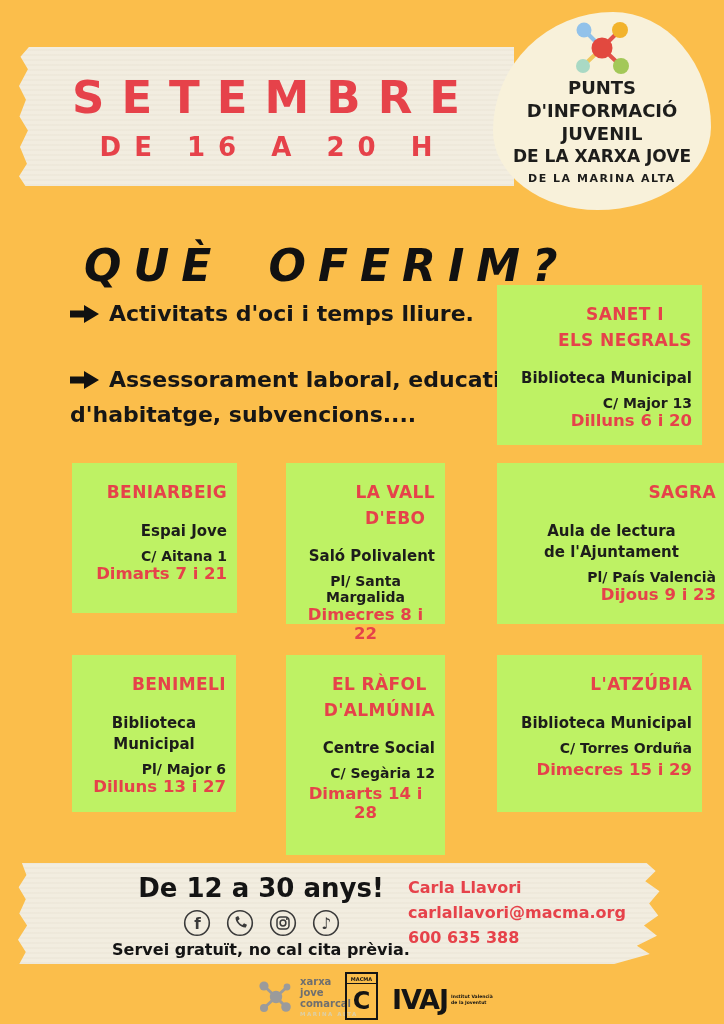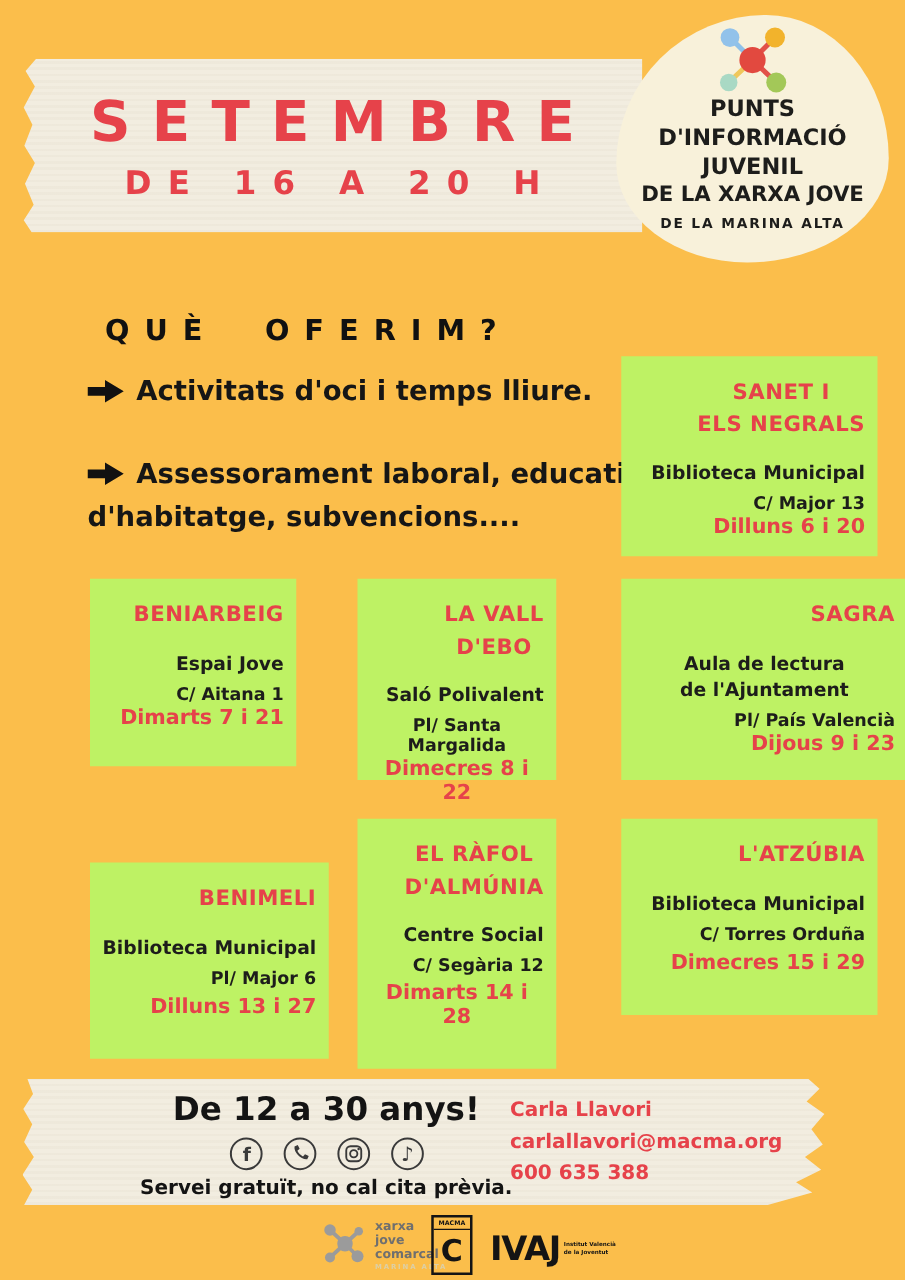--- a/index.html
+++ b/index.html
@@ -24,58 +24,58 @@
     background:#F8F1DA;
     border-radius:55% 45% 52% 48% / 60% 58% 42% 40%;
     display:flex; flex-direction:column; align-items:center; text-align:center;
     padding-top:8px; box-sizing:border-box;
   }
   .blob .l-big{font-size:18px; font-weight:800; line-height:1.28; color:#1d1d1b;}
   .blob .l-wide{font-size:17px; font-weight:800; line-height:1.35; color:#1d1d1b;}
   .blob .l-small{font-size:11px; font-weight:800; letter-spacing:1.5px; margin-top:4px; color:#1d1d1b;}
   
   .offer-heading{
-    position:absolute; left:84px; top:252px;
-    font-size:23px; font-weight:800; letter-spacing:12px; word-spacing:18px; color:#111;
+    position:absolute; left:84px; top:240px;
+    font-size:44px; font-weight:800; letter-spacing:12px; word-spacing:18px; color:#111;font-style:italic;
   }
   .offer-list{position:absolute; left:70px; top:296px; width:468px;}
   .offer-item{font-size:22px; font-weight:700; line-height:1.62; color:#161616;}
   .offer-item + .offer-item{margin-top:30px;}
   .arrow{display:inline-block; vertical-align:-3px; margin-right:9px;}
   
   .card{
     position:absolute; background:#bef264; box-sizing:border-box;
     display:flex; flex-direction:column; align-items:flex-end; text-align:center;
     padding:17px 10px 30px;
   }
   .card-title{color:#E6424A; font-size:17px; font-weight:800; letter-spacing:.4px; line-height:1.5;}
   .card-title span{display:block;}
   .card-venue{font-size:15px; font-weight:700; margin-top:15px; line-height:1.4; text-wrap:balance;}
   .card-address{font-size:14px; font-weight:700; margin-top:6px;}
   .card-days{margin-top:auto; font-size:16.5px; font-weight:800; color:#E6424A; padding-bottom:3px;}
   .c-sanet     {left:497px; top:285px; width:205px; height:160px;}
   .c-beniarbeig{left:72px;  top:463px; width:165px; height:150px;}
   .c-vall      {left:286px; top:463px; width:159px; height:161px;}
   .c-sagra     {left:497px; top:463px; width:229px; height:161px;}
-  .c-benimeli  {left:72px;  top:655px; width:191px; height:157px;margin-top:35px;}
+  .c-benimeli  {left:72px;  top:655px; width:164px; height:157px;}
   .c-rafol     {left:286px; top:655px; width:159px; height:200px;}
   .c-atzubia   {left:497px; top:655px; width:205px; height:157px;}
   
   .tape-bottom{
     position:absolute; left:18px; top:863px; width:648px; height:101px;
     background:#F2EDE0;
     background-image:repeating-linear-gradient(0deg, rgba(120,100,60,.03) 0 2px, transparent 2px 5px);
     clip-path:polygon(0.6% 0,97% 0,98.4% 8%,96.8% 18%,99% 28%,97.4% 40%,98.8% 52%,96.6% 62%,98.6% 72%,95.5% 82%,97.5% 90%,92% 100%,0.2% 100%,1.2% 88%,0 76%,1.4% 62%,0.2% 50%,1.2% 36%,0.1% 24%,1.3% 12%);
   }
   .age{position:absolute; left:78px; top:10px; width:330px; text-align:center; font-size:26px; font-weight:800; color:#141414;}
   .social{position:absolute; left:78px; top:46px; width:330px; display:flex; justify-content:center; gap:15px;}
   .note{position:absolute; left:78px; top:77px; width:330px; text-align:center; font-size:16px; font-weight:700; color:#141414;}
   .contact{position:absolute; left:390px; top:13px; font-size:16px; font-weight:700; color:#E6424A; line-height:1.55;}
   
-  .xarxa-logo{position:absolute; left:256px; top:975px; display:flex; align-items:center;}
+  .xarxa-logo{position:absolute; left:256px; top:975px; display:flex; align-items:flex-end;}
   .xarxa-text{margin-left:4px; margin-top:2px;}
   .xarxa-text .xl{font-size:10px; font-weight:800; color:#6f6f6f; line-height:1.08;}
   .xarxa-text .xs{font-size:5.5px; font-weight:700; letter-spacing:1.5px; color:#dccfa6; margin-top:2px;}
   .macma{position:absolute; left:345px; top:972px; width:33px; height:48px; border:2.5px solid #141414; box-sizing:border-box; display:flex; flex-direction:column; align-items:center;}
   .macma .m-top{font-size:5px; font-weight:800; padding:2px 0 1px; border-bottom:1.5px solid #141414; width:100%; text-align:center; color:#141414;}
   .macma .m-c{flex:1; display:flex; align-items:center; font-size:24px; font-weight:900; color:#141414;}
   .ivaj{position:absolute; left:392px; top:984px; display:flex; align-items:center;}
   .ivaj .iv{font-size:27px; font-weight:900; letter-spacing:-1px; color:#141414;}
   .ivaj .iv-sub{margin-left:3px; font-size:4.5px; font-weight:700; line-height:1.2; color:#141414;}
 </style>

